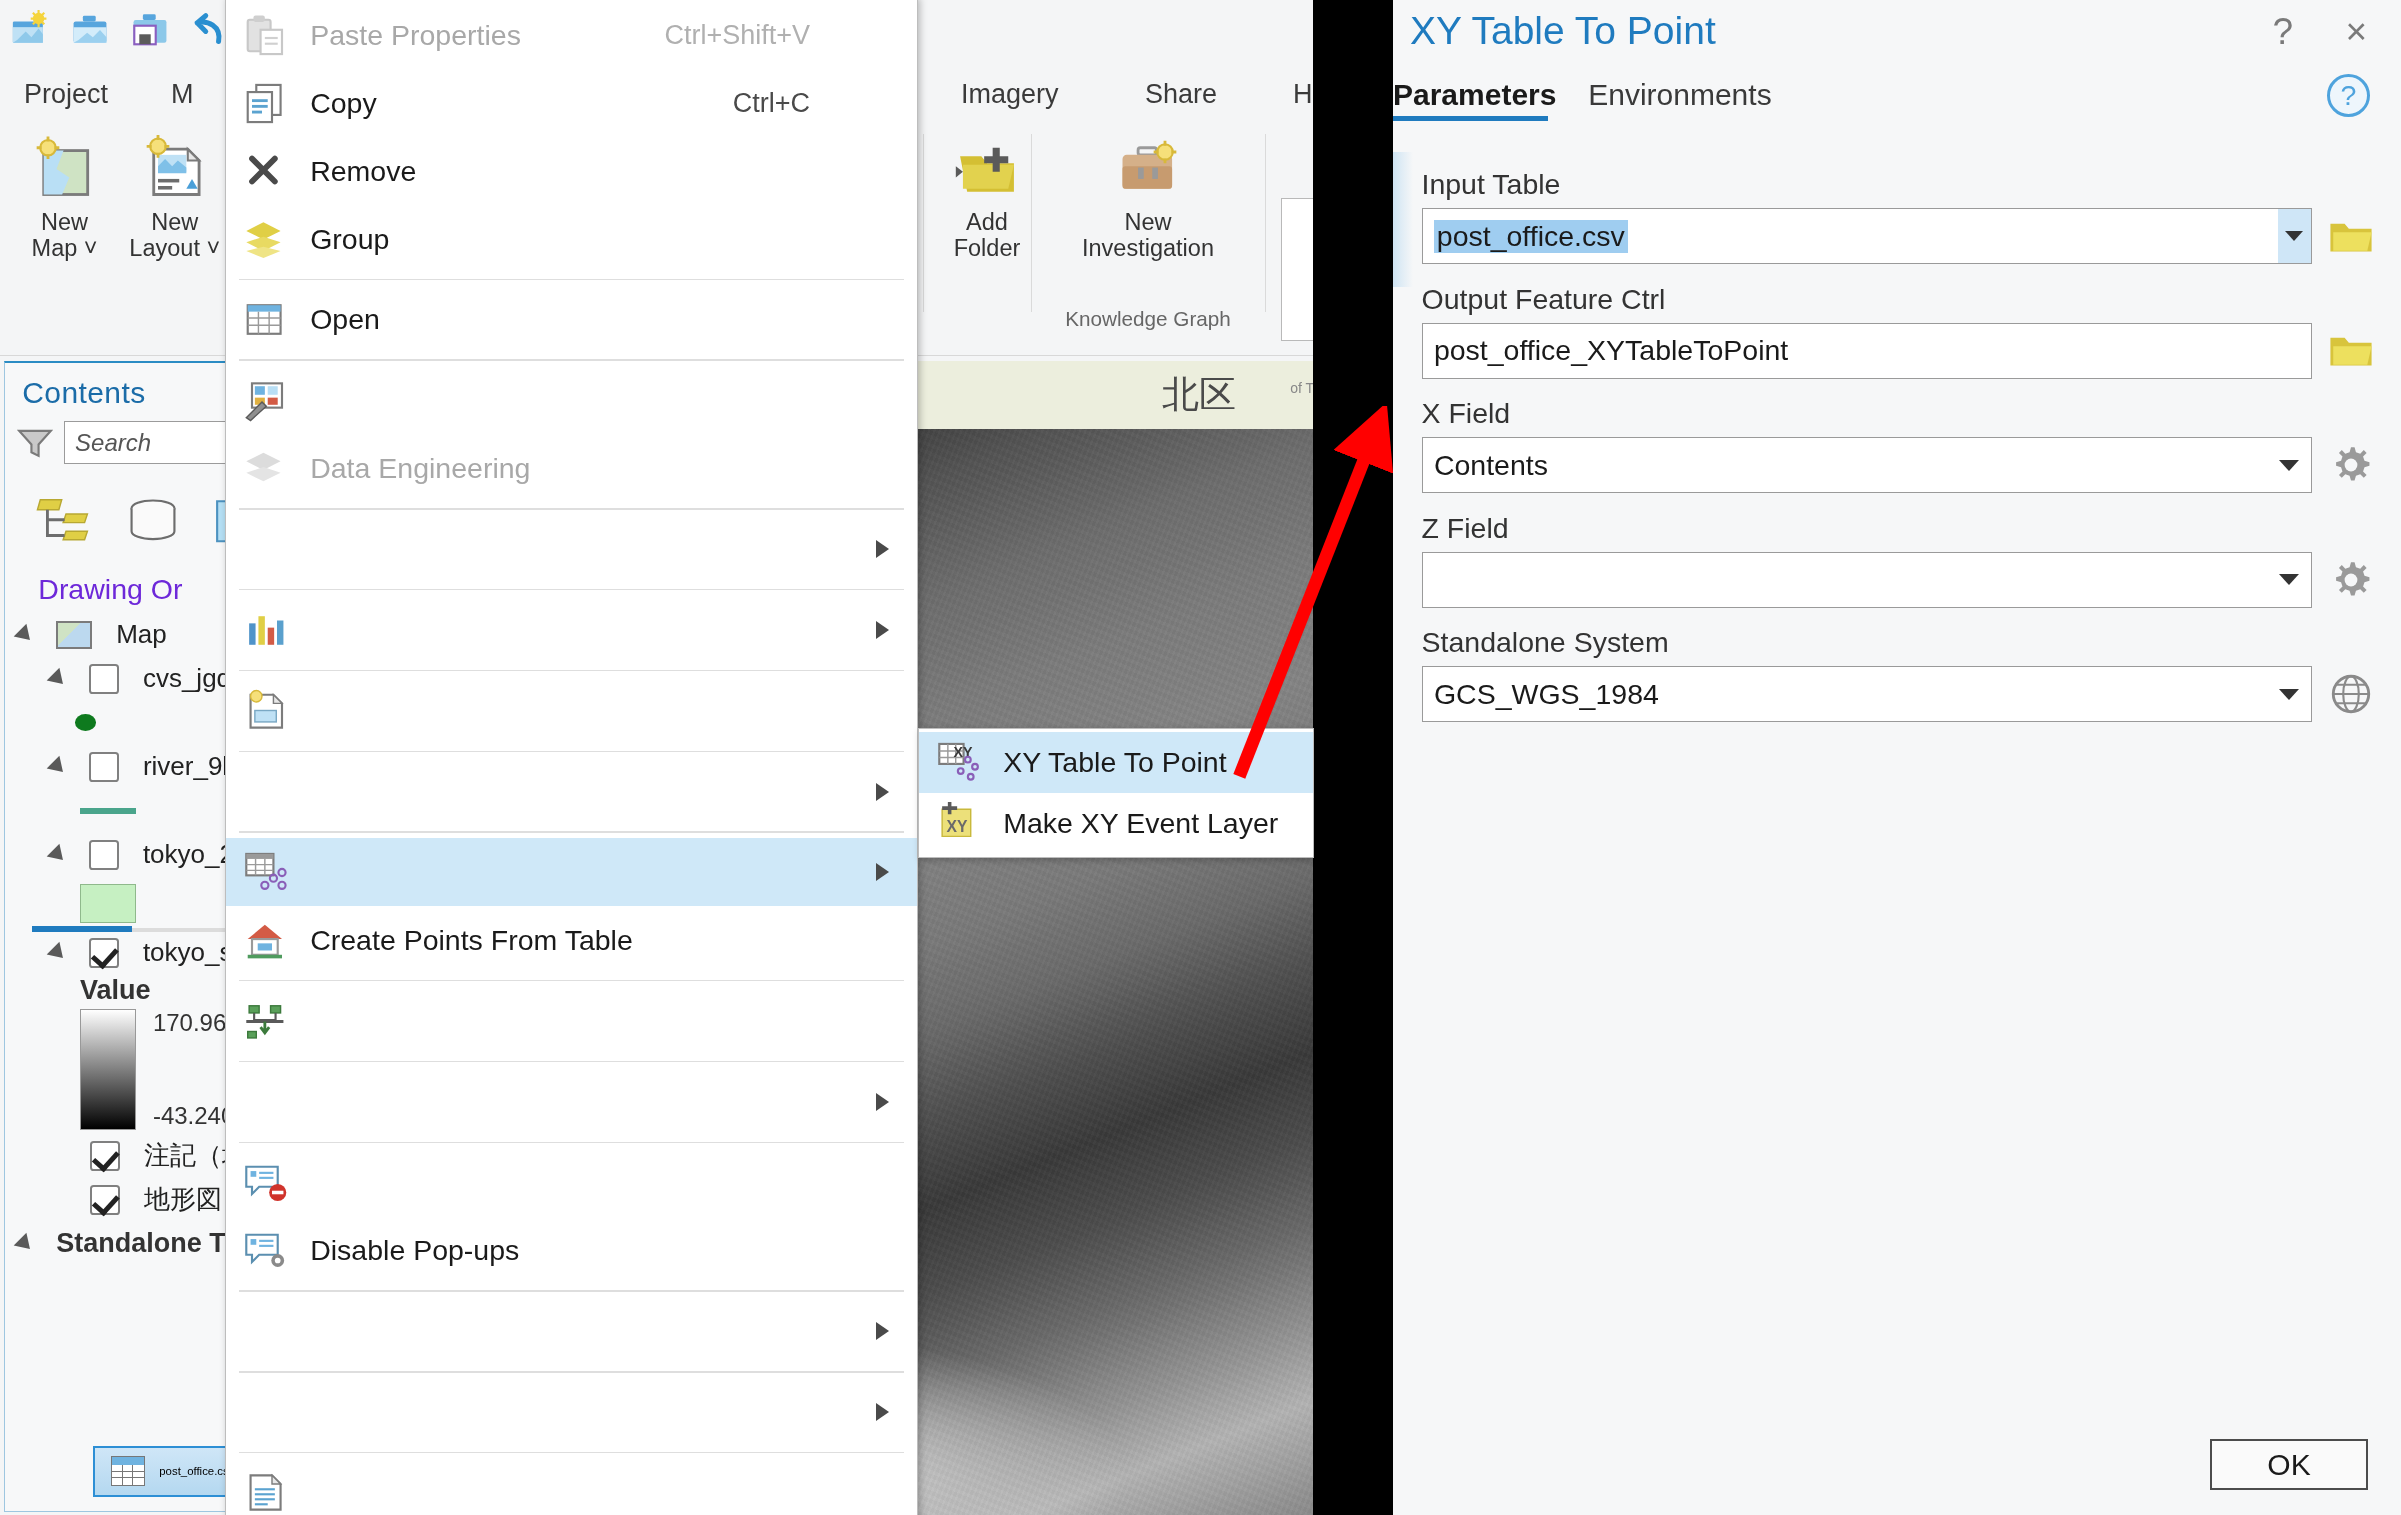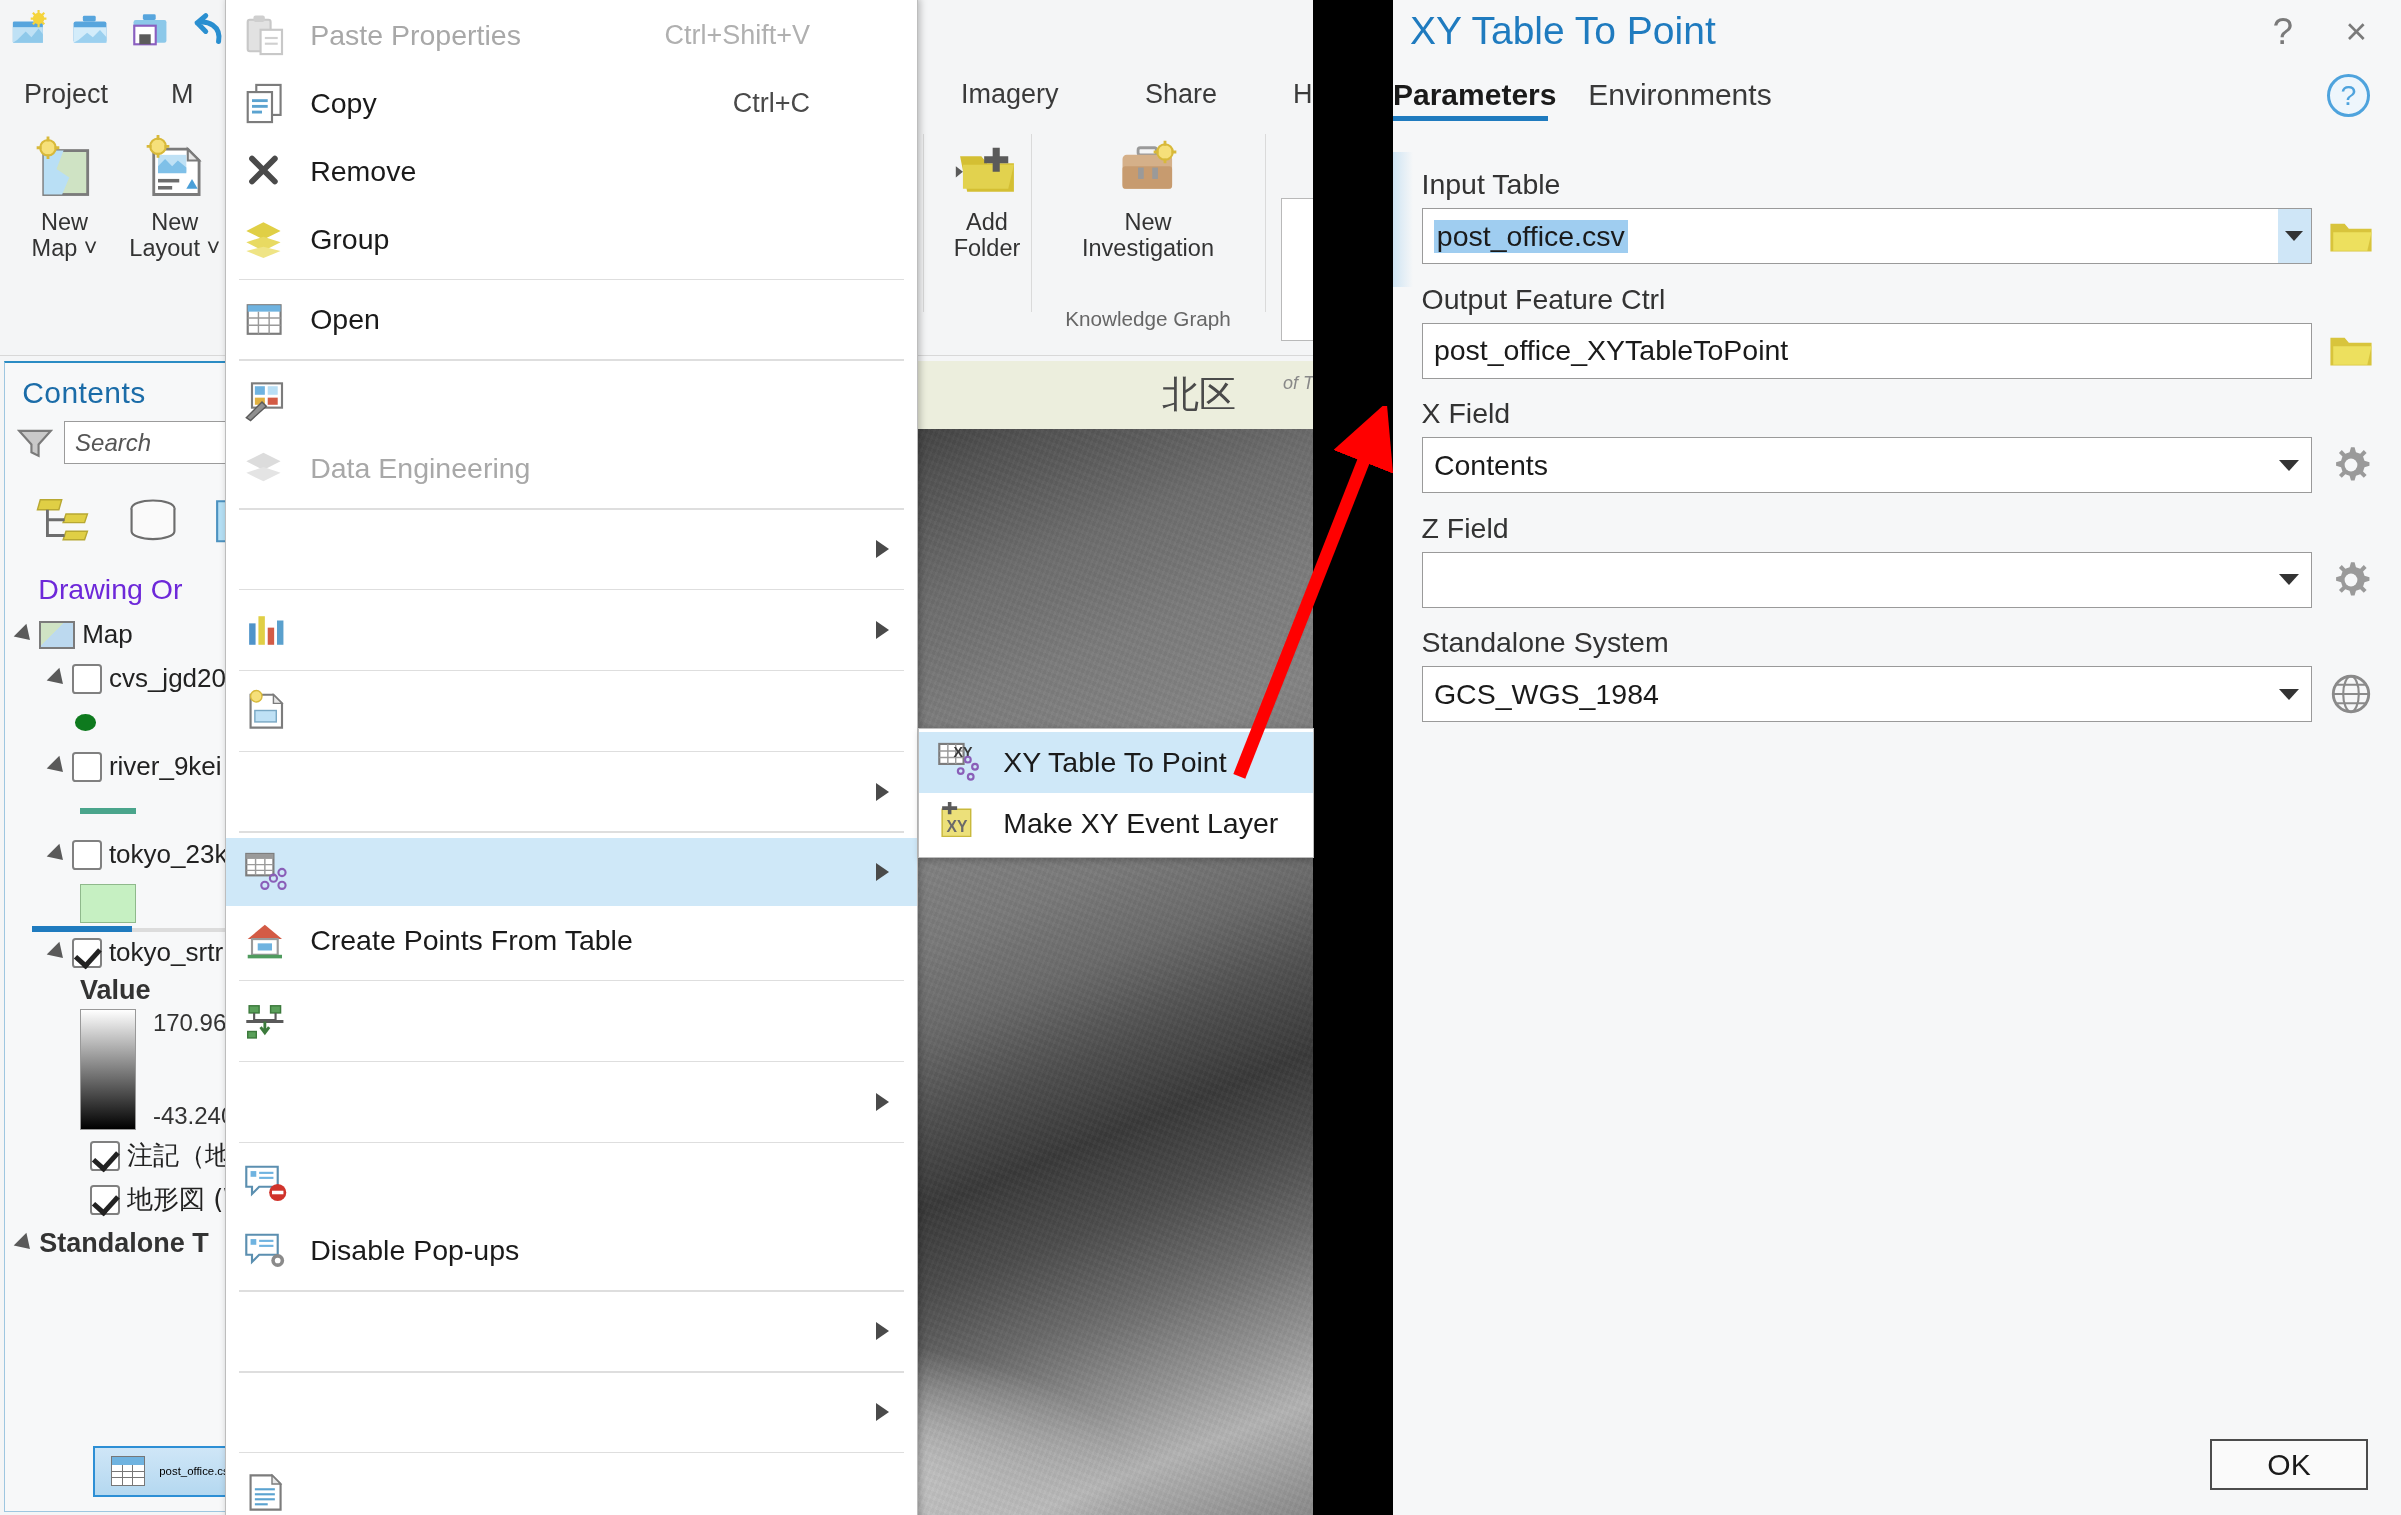--- a/index.html
+++ b/index.html
@@ -55,21 +55,21 @@
     display:flex; align-items:center;
   }
   .contents-tabbar { display:flex; align-items:flex-end; gap:27px; padding:15.7px 0 0 31px; height:78px; }
   .ctab { width:60px; height:53px; position:relative; }
   .ctab-underline { position:absolute; left:27px; top:563px; width:100px; height:6.4px; background:#1f7bbf; }
   .ctab-underline2 { position:absolute; left:127px; top:565px; width:299px; height:3.6px; background:#dcdcdc; }
 
   .drawing-order { font-size:28.5px; font-weight:normal; color:#6d28d9; padding:26px 0 7.1px 33px; }
 
   .toc { padding-left:8.6px; font-size:26px; color:#222; }
-  .toc-row { display:flex; align-items:center; height:44px; gap:7px; white-space:nowrap; }
+  .toc-row { display:flex; align-items:center; height:44px; gap:24px; white-space:nowrap; }
   .toc-indent1 { padding-left:4.3px; }
   .toc-indent2 { padding-left:37px; }
   .toc-indent3 { padding-left:76px; }
   .tri { width:0;height:0; border-left:14.3px solid #5a5a5a; border-top:9.3px solid transparent; border-bottom:9.3px solid transparent; transform: rotate(45deg); flex:0 0 auto;}
   .chk { width:30px;height:30px; border:2.1px solid #808080; background:#fff; border-radius:3.6px; position:relative; flex:0 0 auto;}
   .chk.on:after {
     content:""; position:absolute; left:6.4px; top:2.9px; width:10.7px; height:18.5px;
     border-right:5px solid #222; border-bottom:5px solid #222; transform:rotate(42deg);
   }
   .map-ico { width:36px;height:28.5px;flex:0 0 auto; border:2.1px solid #7b7b7b; background:linear-gradient(135deg,#cfe3c4 0%,#cfe3c4 40%,#bcd9ef 40%,#bcd9ef 100%); }
@@ -94,21 +94,21 @@
       linear-gradient(#777,#777) 0 33% / 100% 1.4px no-repeat,
       linear-gradient(#777,#777) 0 66% / 100% 1.4px no-repeat,
       linear-gradient(#777,#777) 33% 0 / 1.4px 100% no-repeat,
       linear-gradient(#777,#777) 66% 0 / 1.4px 100% no-repeat;
   }
 
   
   .mapview { position:absolute; left:411px; top:361px; width:903px; height:1155px; overflow:hidden; }
   .map-basemap { position:absolute; left:0; top:0; width:903px; height:68px; background:#eceedd; }
   .map-label-jp { position:absolute; right:78px; top:8.6px; font-size:37px; color:#4a4a4a; font-family:"DejaVu Sans", sans-serif;}
-  .map-label-en { position:absolute; right:0px; top:12px; font-size:18px; color:#888;font-style:italic; }
+  .map-label-en { position:absolute; right:0px; top:19px; font-size:14px; color:#888; }
   .map-raster {
     position:absolute; left:0; top:68px; width:903px; height:1087px;
     background:#3a3a3a;
     background-image:
       radial-gradient(ellipse 299px 185px at 18% 88%, #ffffff 0%, #cfcfcf 22%, rgba(120,120,120,0) 58%),
       radial-gradient(ellipse 499px 214px at 45% 96%, #d8d8d8 0%, rgba(90,90,90,0) 62%),
       linear-gradient(158deg,
         #262626 0%, #2e2e2e 6%, #3b3b3b 12%, #545454 18%,
         #6d6d6d 26%, #7c7c7c 34%, #848484 42%, #7a7a7a 50%,
         #6a6a6a 56%, #4f4f4f 62%, #3a3a3a 68%, #4d4d4d 74%,

